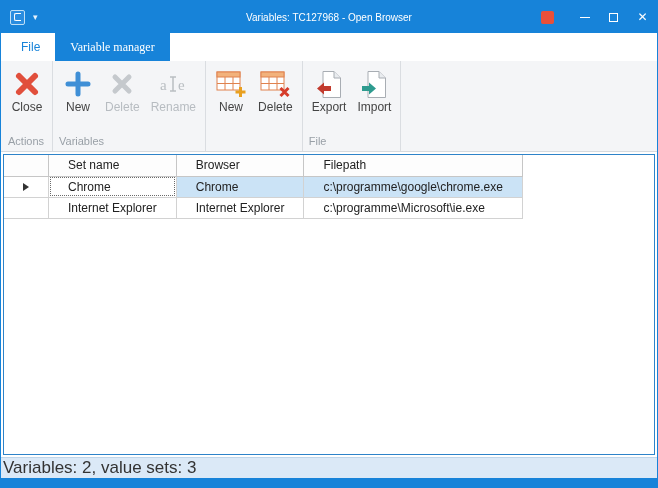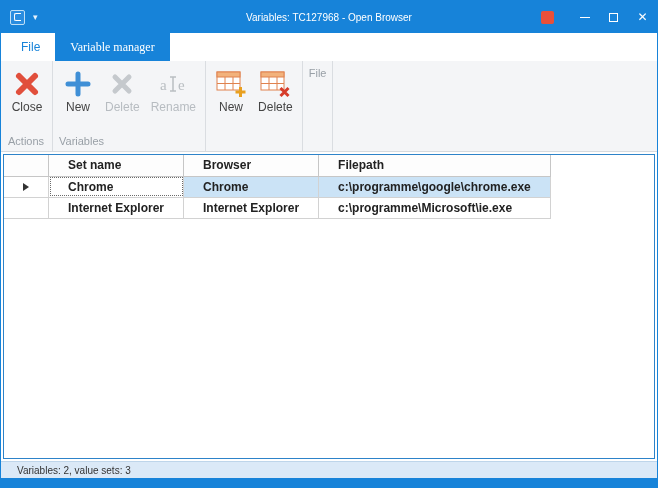--- a/index.html
+++ b/index.html
@@ -60,39 +60,39 @@
   .rbtn.disabled { color: #b7bcc1; }
   .rcaption { text-align: left; font-size: 11px; color: #99a0a7; padding: 3px 2px 4px; }
 
   
   .gridwrap {
     flex: 1 1 auto; margin: 2px; border: 1px solid #2d83c9;
     background: #fff; overflow: hidden;
   }
   table.grid { border-collapse: collapse; table-layout: fixed; font-size: 12px; color: #222; }
   table.grid th, table.grid td {
-    height: 21px; padding: 1px 19px; text-align: left; font-weight: bold;
+    height: 21px; padding: 1px 19px; text-align: left; font-weight: normal;
     border-right: 1px solid #d2d2d2; border-bottom: 1px solid #d2d2d2;
     overflow: hidden; white-space: nowrap; background: #fff;
   }
   table.grid th { border-color: #c6c6c6; background: #fdfdfd; }
   td.indicator, th.indicator { padding: 0; text-align: center; background: #f7f7f7; }
   .sel { background: #cbe3f6 !important; }
   .focus { outline: 1px dotted #6a6a6a; outline-offset: -2px; }
   .row-marker {
     display: inline-block; width: 0; height: 0; margin-top: 2px;
     border-top: 4px solid transparent; border-bottom: 4px solid transparent;
     border-left: 6px solid #333;
   }
 
   
   .statusbar {
     flex: 0 0 17px; background: #dbe9f7; border-top: 1px solid #bed5ea;
-    display: flex; align-items: center; padding-left: 16px;
-    font-size: 10px; color: #333;
+    display: flex; align-items: center; padding-left: 2px;
+    font-size: 17px; color: #333;
   }
   .bottomstrip { flex: 0 0 9px; background: #1783d9; }
 </style>
 </head>
 <body>
 
 <div class="window">
 
   <div class="titlebar">
     <div class="tb-left">
@@ -188,20 +188,42 @@
               <path d="M9 7 V20 M17 7 V20 M1 13.5 H24" stroke="#e0824e" fill="none"></path>
               <path d="M20.5 18 L28.5 26 M28.5 18 L20.5 26" stroke="#d63c2a" stroke-width="3" fill="none"></path>
             </svg>
           </span>
           <span>Delete</span>
         </div>
       </div>
     </div>
 
     <div class="rgroup">
+      <div class="rbuttons">
+        <div class="rbtn">
+          <span class="ricon">
+            <svg width="28" height="29" viewBox="0 0 28 29">
+              <path d="M8 1.5 H19 L25.5 8 V27.5 H8 Z" fill="#fff" stroke="#a8adb3"></path>
+              <path d="M19 1.5 V8 H25.5" fill="#e9ecef" stroke="#a8adb3"></path>
+              <path d="M16 16 h-7 v-3.5 l-7 6 7 6 V21 h7 z" fill="#c23b2e"></path>
+            </svg>
+          </span>
+          <span>Export</span>
+        </div>
+        <div class="rbtn">
+          <span class="ricon">
+            <svg width="28" height="29" viewBox="0 0 28 29">
+              <path d="M8 1.5 H19 L25.5 8 V27.5 H8 Z" fill="#fff" stroke="#a8adb3"></path>
+              <path d="M19 1.5 V8 H25.5" fill="#e9ecef" stroke="#a8adb3"></path>
+              <path d="M2 16 h7 v-3.5 l7 6 -7 6 V21 H2 z" fill="#2e9b8f"></path>
+            </svg>
+          </span>
+          <span>Import</span>
+        </div>
+      </div>
       <div class="rcaption">File</div>
     </div>
 
   </div>
 
   <div class="gridwrap">
     <table class="grid">
       <colgroup>
         <col style="width:15px">
           <col style="width:100px">

